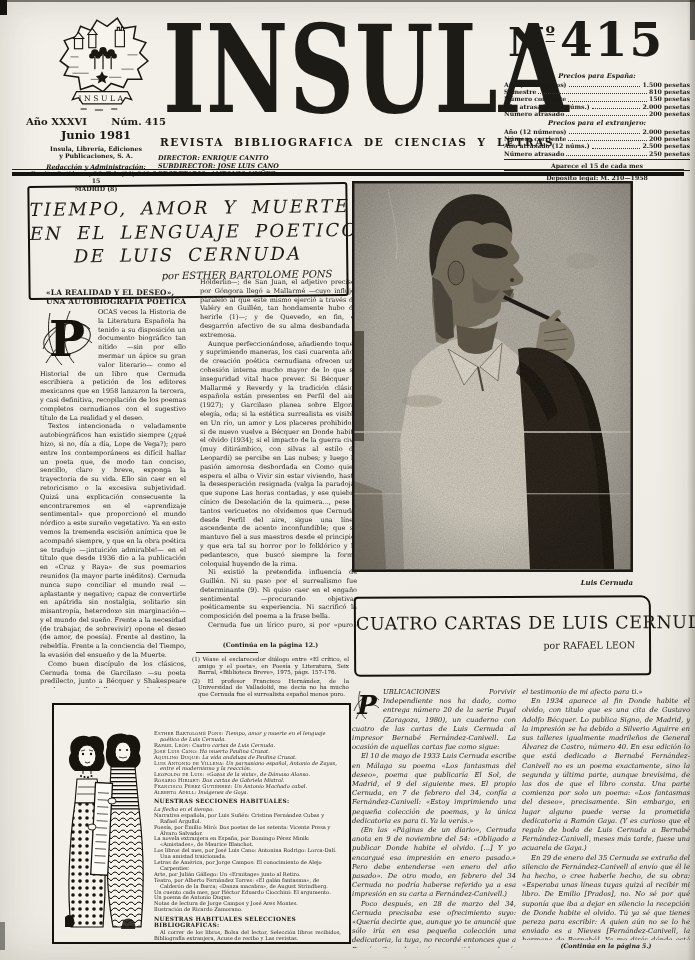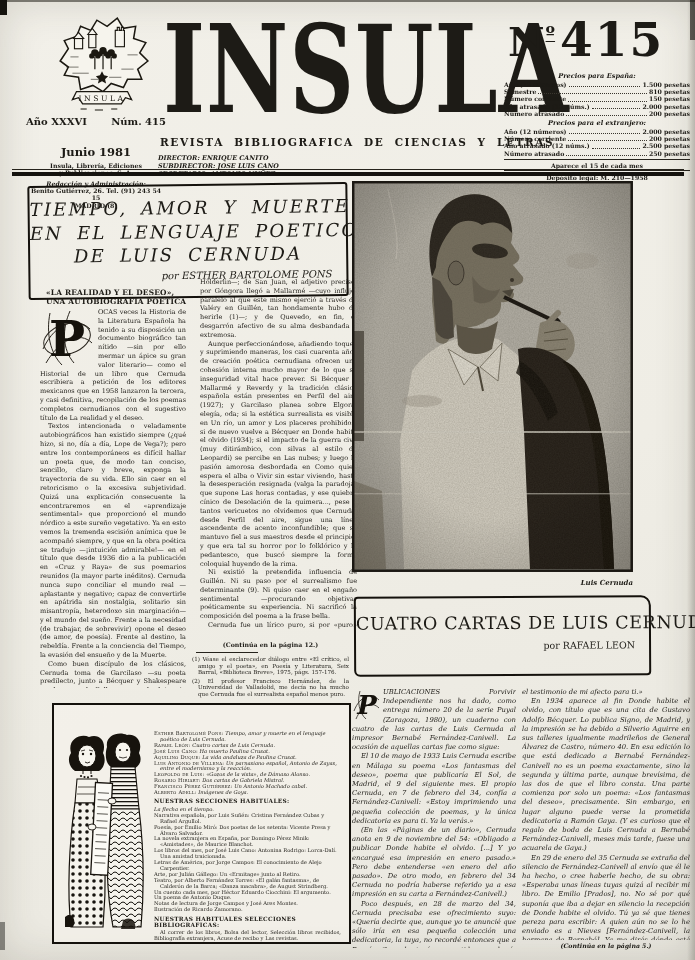--- a/index.html
+++ b/index.html
@@ -11,21 +11,21 @@
   
   .scan-top{left:0;top:0;width:695px;height:2px;background:#23201a;opacity:.55;}
   .scan-tl{left:0;top:0;width:7px;height:15px;background:#15130f;}
   .scan-tr{right:0;top:0;width:5px;height:40px;background:#15130f;opacity:.65;}
   .scan-bl{left:0;top:922px;width:5px;height:28px;background:#15130f;opacity:.45;}
   .scan-right{right:0;top:0;width:8px;height:960px;background:linear-gradient(90deg,rgba(0,0,0,0),rgba(40,35,25,.22));}
   
   .logo{left:50px;top:10px;width:104px;height:104px;}
   .meta{left:26px;top:116px;width:140px;text-align:center;}
   .meta-row{display:flex;justify-content:space-between;font-weight:bold;font-size:10px;}
-  .meta-date{font-weight:bold;font-size:11.5px;margin-top:18px;}
+  .meta-date{font-weight:bold;font-size:11.5px;margin-top:1px;}
   .meta-pub{font-size:6.2px;line-height:7.4px;font-weight:bold;margin-top:3px;}
   .meta-admin{font-size:6.2px;font-style:italic;font-weight:bold;margin-top:3px;}
   .meta-addr{font-size:6.2px;font-weight:bold;line-height:7.4px;}
   .mast-title{left:163px;top:8px;width:380px;font-weight:bold;font-size:100px;line-height:100px;
     letter-spacing:1px;transform:scale(.9,1.22);transform-origin:top left;white-space:nowrap;}
   .issue{left:508px;top:12px;white-space:nowrap;}
   .inum-n{font-size:40px;font-weight:bold;}
   .inum-o{font-size:19px;font-weight:bold;vertical-align:16px;text-decoration:underline;margin:0 5px 0 1px;}
   .inum-d{font-size:47px;font-weight:bold;letter-spacing:2px;margin-top:44px;}
   .mast-sub{left:160px;top:136px;width:346px;text-align:center;font-weight:bold;font-size:10.5px;

